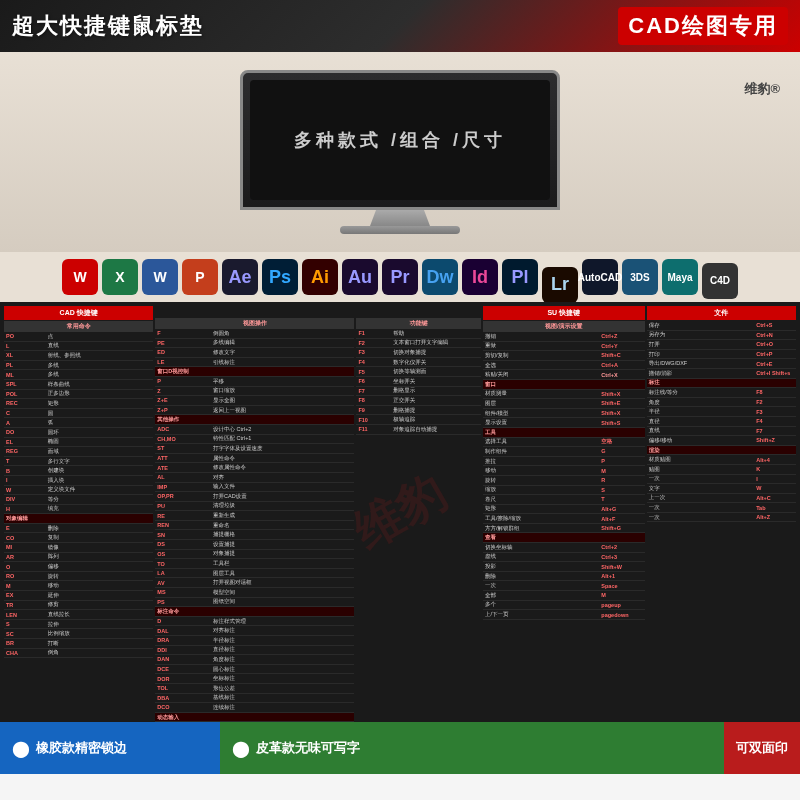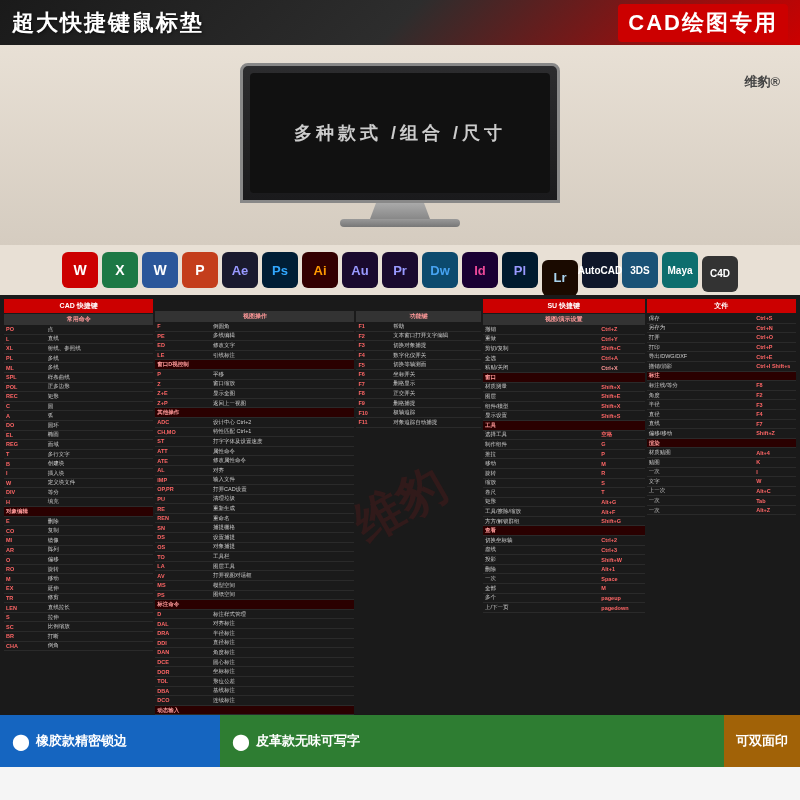--- a/index.html
+++ b/index.html
@@ -7,21 +7,21 @@
       width: 800px;
       height: 800px;
       overflow: hidden;
       font-family: "Microsoft YaHei", "PingFang SC", sans-serif;
       background: #f5f5f5;
     }
 
     
     .top-header {
       width: 100%;
-      height: 45px;
+      height: 52px;
       background: linear-gradient(135deg, #1a1a1a 0%, #2d2d2d 50%, #cc0000 100%);
       display: flex;
       align-items: center;
       justify-content: space-between;
       padding: 0 12px;
     }
     .top-header .left-title {
       color: #ffffff;
       font-size: 22px;
       font-weight: 900;
@@ -114,21 +114,21 @@
       gap: 4px;
       padding: 4px 8px;
     }
     .app-icon {
       width: 36px;
       height: 36px;
       border-radius: 6px;
       display: flex;
       align-items: center;
       justify-content: center;
-      font-size: 13px;
+      font-size: 18px;
       font-weight: 900;
       color: white;
       flex-shrink: 0;
     }
     .icon-wps { background: #cc0000; }
     .icon-excel { background: #1d7845; }
     .icon-word { background: #2b579a; }
     .icon-ppt { background: #c43e1c; }
     .icon-ae { background: #1a1a2e; color: #9999ff; }
     .icon-ps { background: #001e36; color: #31a8ff; }
@@ -244,21 +244,21 @@
       align-items: center;
       padding: 0 12px;
       flex: 1;
     }
     .footer-green-text {
       color: white;
       font-size: 13px;
       font-weight: bold;
     }
     .footer-red {
-      background: #a16207;
+      background: #b91c1c;
       height: 100%;
       display: flex;
       align-items: center;
       padding: 0 12px;
       flex: 0 0 auto;
     }
     .footer-red-text {
       color: white;
       font-size: 13px;
       font-weight: bold;

